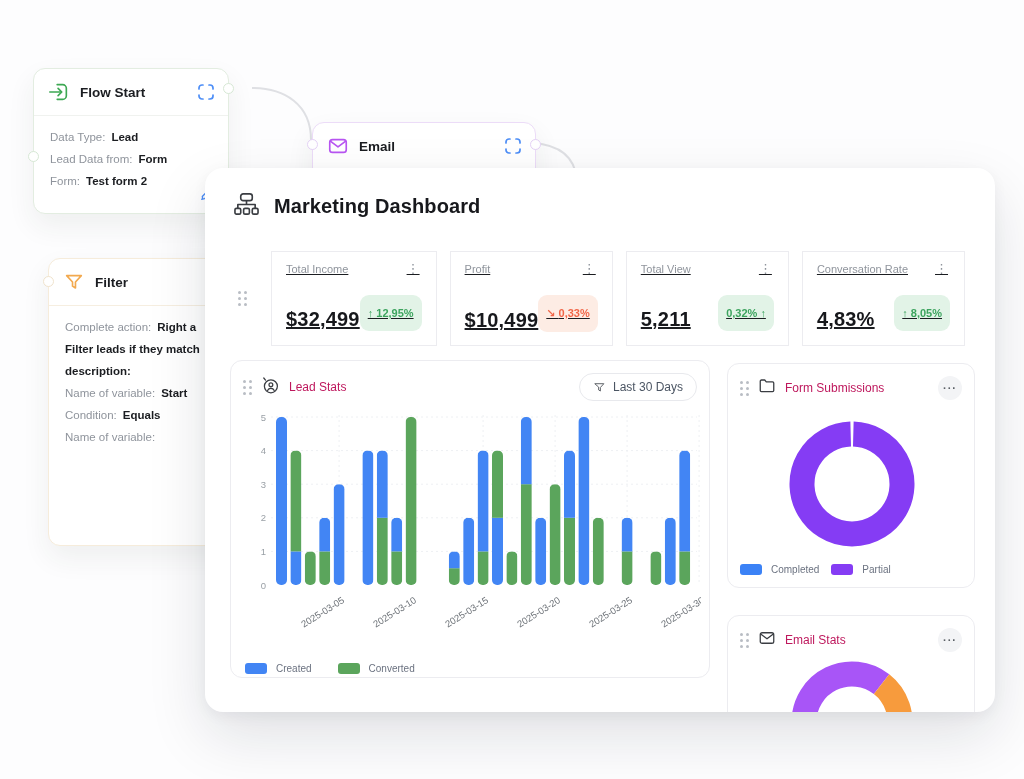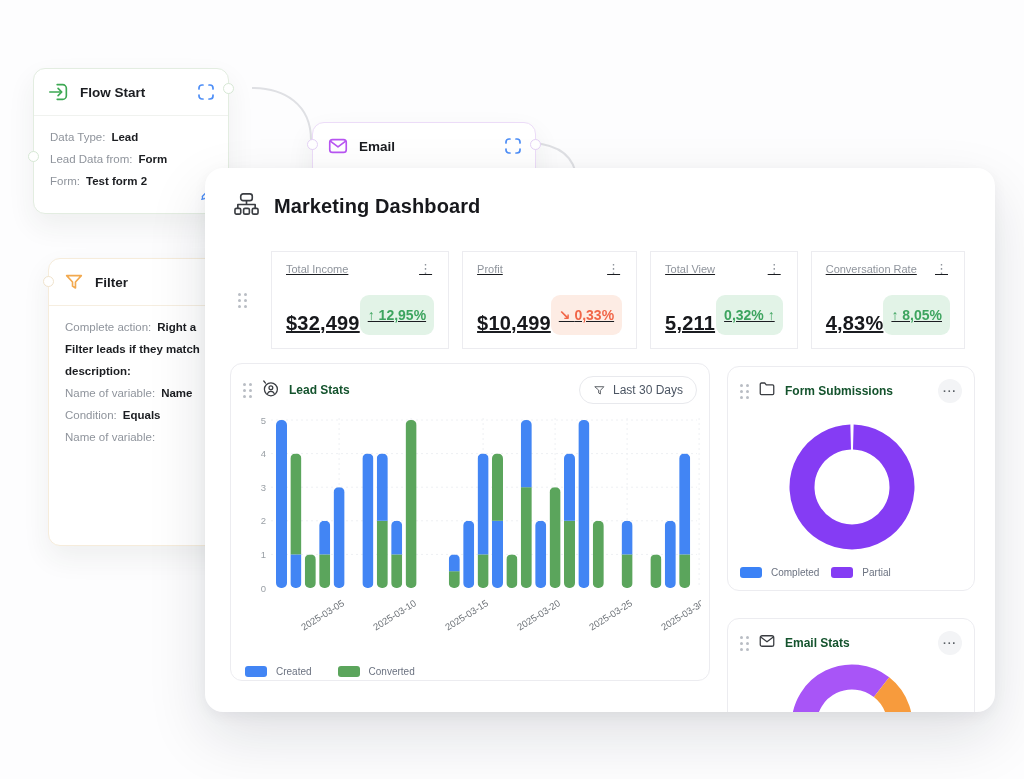--- a/index.html
+++ b/index.html
@@ -43,29 +43,29 @@
 
   #stats-row { display:flex; align-items:center; gap:13px; padding:26px 30px 0 33px; }
   #stats-row .drag-handle { margin-right:11px; }
   .stat-card { flex:1; border:1px solid #ececf0; border-radius:0; padding:11px 14px 13px;
     background:#fff;text-decoration:underline; }
   .stat-top { display:flex; align-items:center; justify-content:space-between; }
   .stat-label { font-size:11px; color:#8f949c; }
   .kebab { color:#8f949c; font-size:13px; line-height:12px; cursor:pointer; padding:0 2px; }
   .stat-bottom { display:flex; align-items:flex-end; justify-content:space-between; margin-top:20px; }
   .stat-value { font-size:20px; font-weight:700; color:#17181c; letter-spacing:.2px; }
-  .badge { font-size:14px; font-weight:700; padding:12px 8px; border-radius:9px; white-space:nowrap; }
+  .badge { font-size:11px; font-weight:700; padding:12px 8px; border-radius:9px; white-space:nowrap; }
   .badge-up { background:#e2f3e7; color:#3da45f; }
   .badge-down { background:#fdece4; color:#f16648; }
   .badge-down::before { content:"↘ "; }
 
   #main-grid { position:relative; padding:20px 20px 0 25px; }
   .panel-card { border:1px solid #ececf0; border-radius:12px; background:#fff; position:absolute; }
   .pc-header { display:flex; align-items:center; gap:9px; padding:12px 12px 8px 12px; }
-  .pc-title { font-size:12px; font-weight:700; color:#14532d; flex:1; }
+  .pc-title { font-size:12px; font-weight:400; color:#be185d; flex:1; }
   #lead-stats-card { left:25px; top:14px; width:480px; height:318px; display:flex; flex-direction:column; }
   #form-submissions-card { left:522px; top:17px; width:248px; height:225px; }
   #email-stats-card { left:522px; top:269px; width:248px; height:220px; }
   .pill-btn { display:flex; align-items:center; gap:7px; border:1px solid #e8e9ed; border-radius:16px;
     padding:6px 13px; font-size:12px; color:#4b5563; cursor:pointer; background:#fff; }
   .ellipsis-btn { width:24px; height:24px; border-radius:50%; background:#f3f4f6; color:#5b6066;
     font-size:11px; font-weight:700; display:flex; align-items:center; justify-content:center;
     cursor:pointer; letter-spacing:1px; }
 
   #lead-chart-wrap { padding:0 10px 0 20px; }
@@ -164,21 +164,21 @@
       <div class="flow-field">
         <span class="f-label">Complete action:</span><span class="f-value">Right a</span>
       </div>
 
 
       <div class="flow-field fw-true">
         <span class="f-label">Filter leads if they match description:</span><span class="f-value"></span>
       </div>
 
       <div class="flow-field">
-        <span class="f-label">Name of variable:</span><span class="f-value">Name</span>
+        <span class="f-label">Name of variable:</span><span class="f-value">Start</span>
       </div>
 
       <div class="flow-field">
         <span class="f-label">Condition:</span><span class="f-value">Equals</span>
       </div>
 
       <div class="flow-field">
         <span class="f-label">Name of variable:</span><span class="f-value"></span>
       </div>
     </div>

